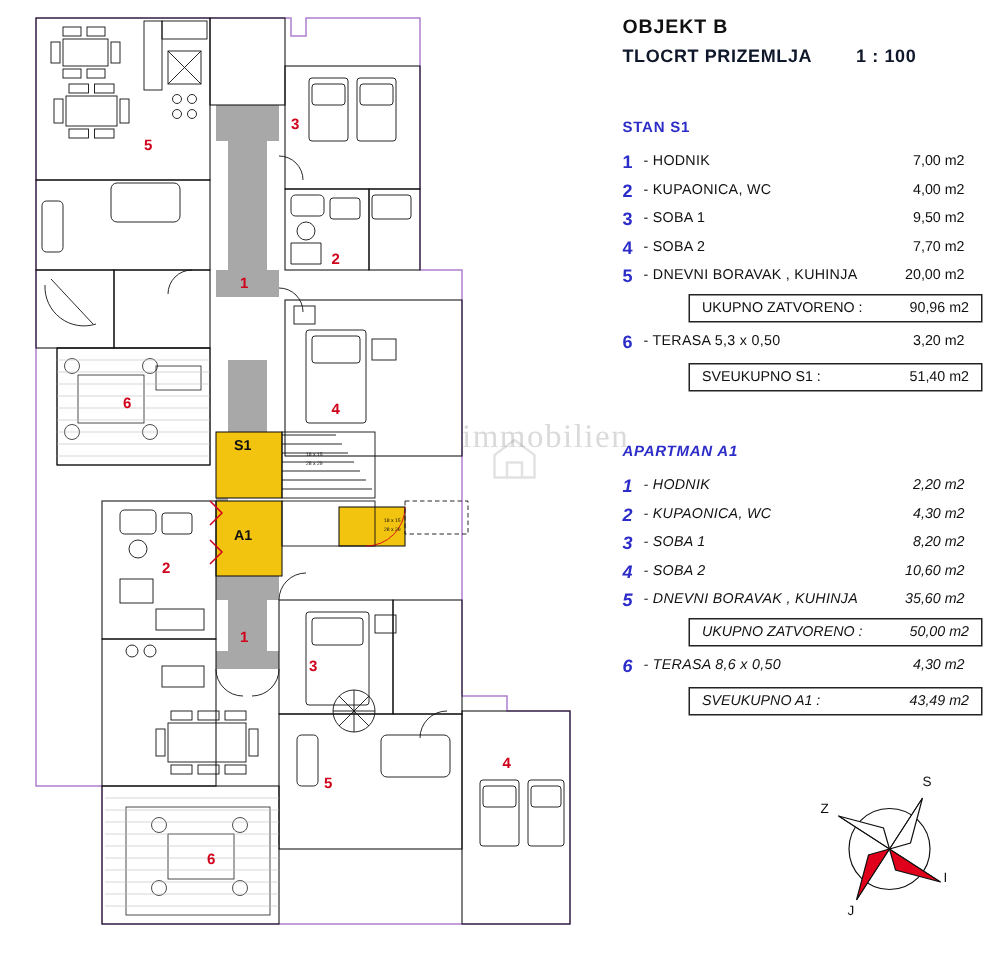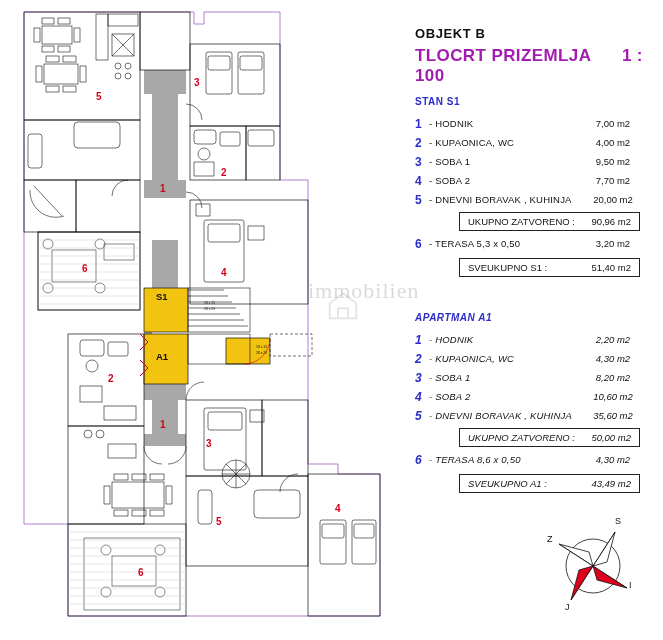--- a/index.html
+++ b/index.html
@@ -18,33 +18,32 @@
   
   #page {
     position: absolute;
     inset: 0;
   }
   
   .panel {
     position: absolute;
     left: 415px;
     width: 245px;
-    margin-top: 16px;
   }
   .obj-title {
     font-size: 13px;
     font-weight: bold;
     letter-spacing: .6px;
     color: #111;
   }
   .obj-sub {
-    font-size: 17px;
+    font-size: 12px;
     font-weight: bold;
     letter-spacing: .4px;
-    color: #a21caf;
+    color: #0f172a;
     margin-top: 5px;
   }
   .unit-title {
     font-size: 10px;
     font-weight: bold;
     color: #2c2cc8;
     letter-spacing: .5px;
   }
   table.rooms {
     border-collapse: collapse;
@@ -63,33 +62,33 @@
     font-size: 12px;
     font-weight: bold;
     text-align: left;
   }
   td.nm {
     color: #111;
     font-size: 9.5px;
     letter-spacing: .2px;
   }
   td.area {
-    text-align: center;
+    text-align: right;
     color: #111;
     font-size: 9.5px;
     width: 60px;
   }
   .sumbox {
     border: 1px solid #222;
     margin: 3px 0 3px 44px;
     padding: 3px 8px;
     font-size: 9.5px;
     display: flex;
     justify-content: space-between;
-    width: 181px;
+    width: 196px;
     box-sizing: border-box;
   }
   .sumbox.total {
     margin-top: 5px;
   }
   
   .compass {
     position: absolute;
     left: 545px;
     top: 518px;

